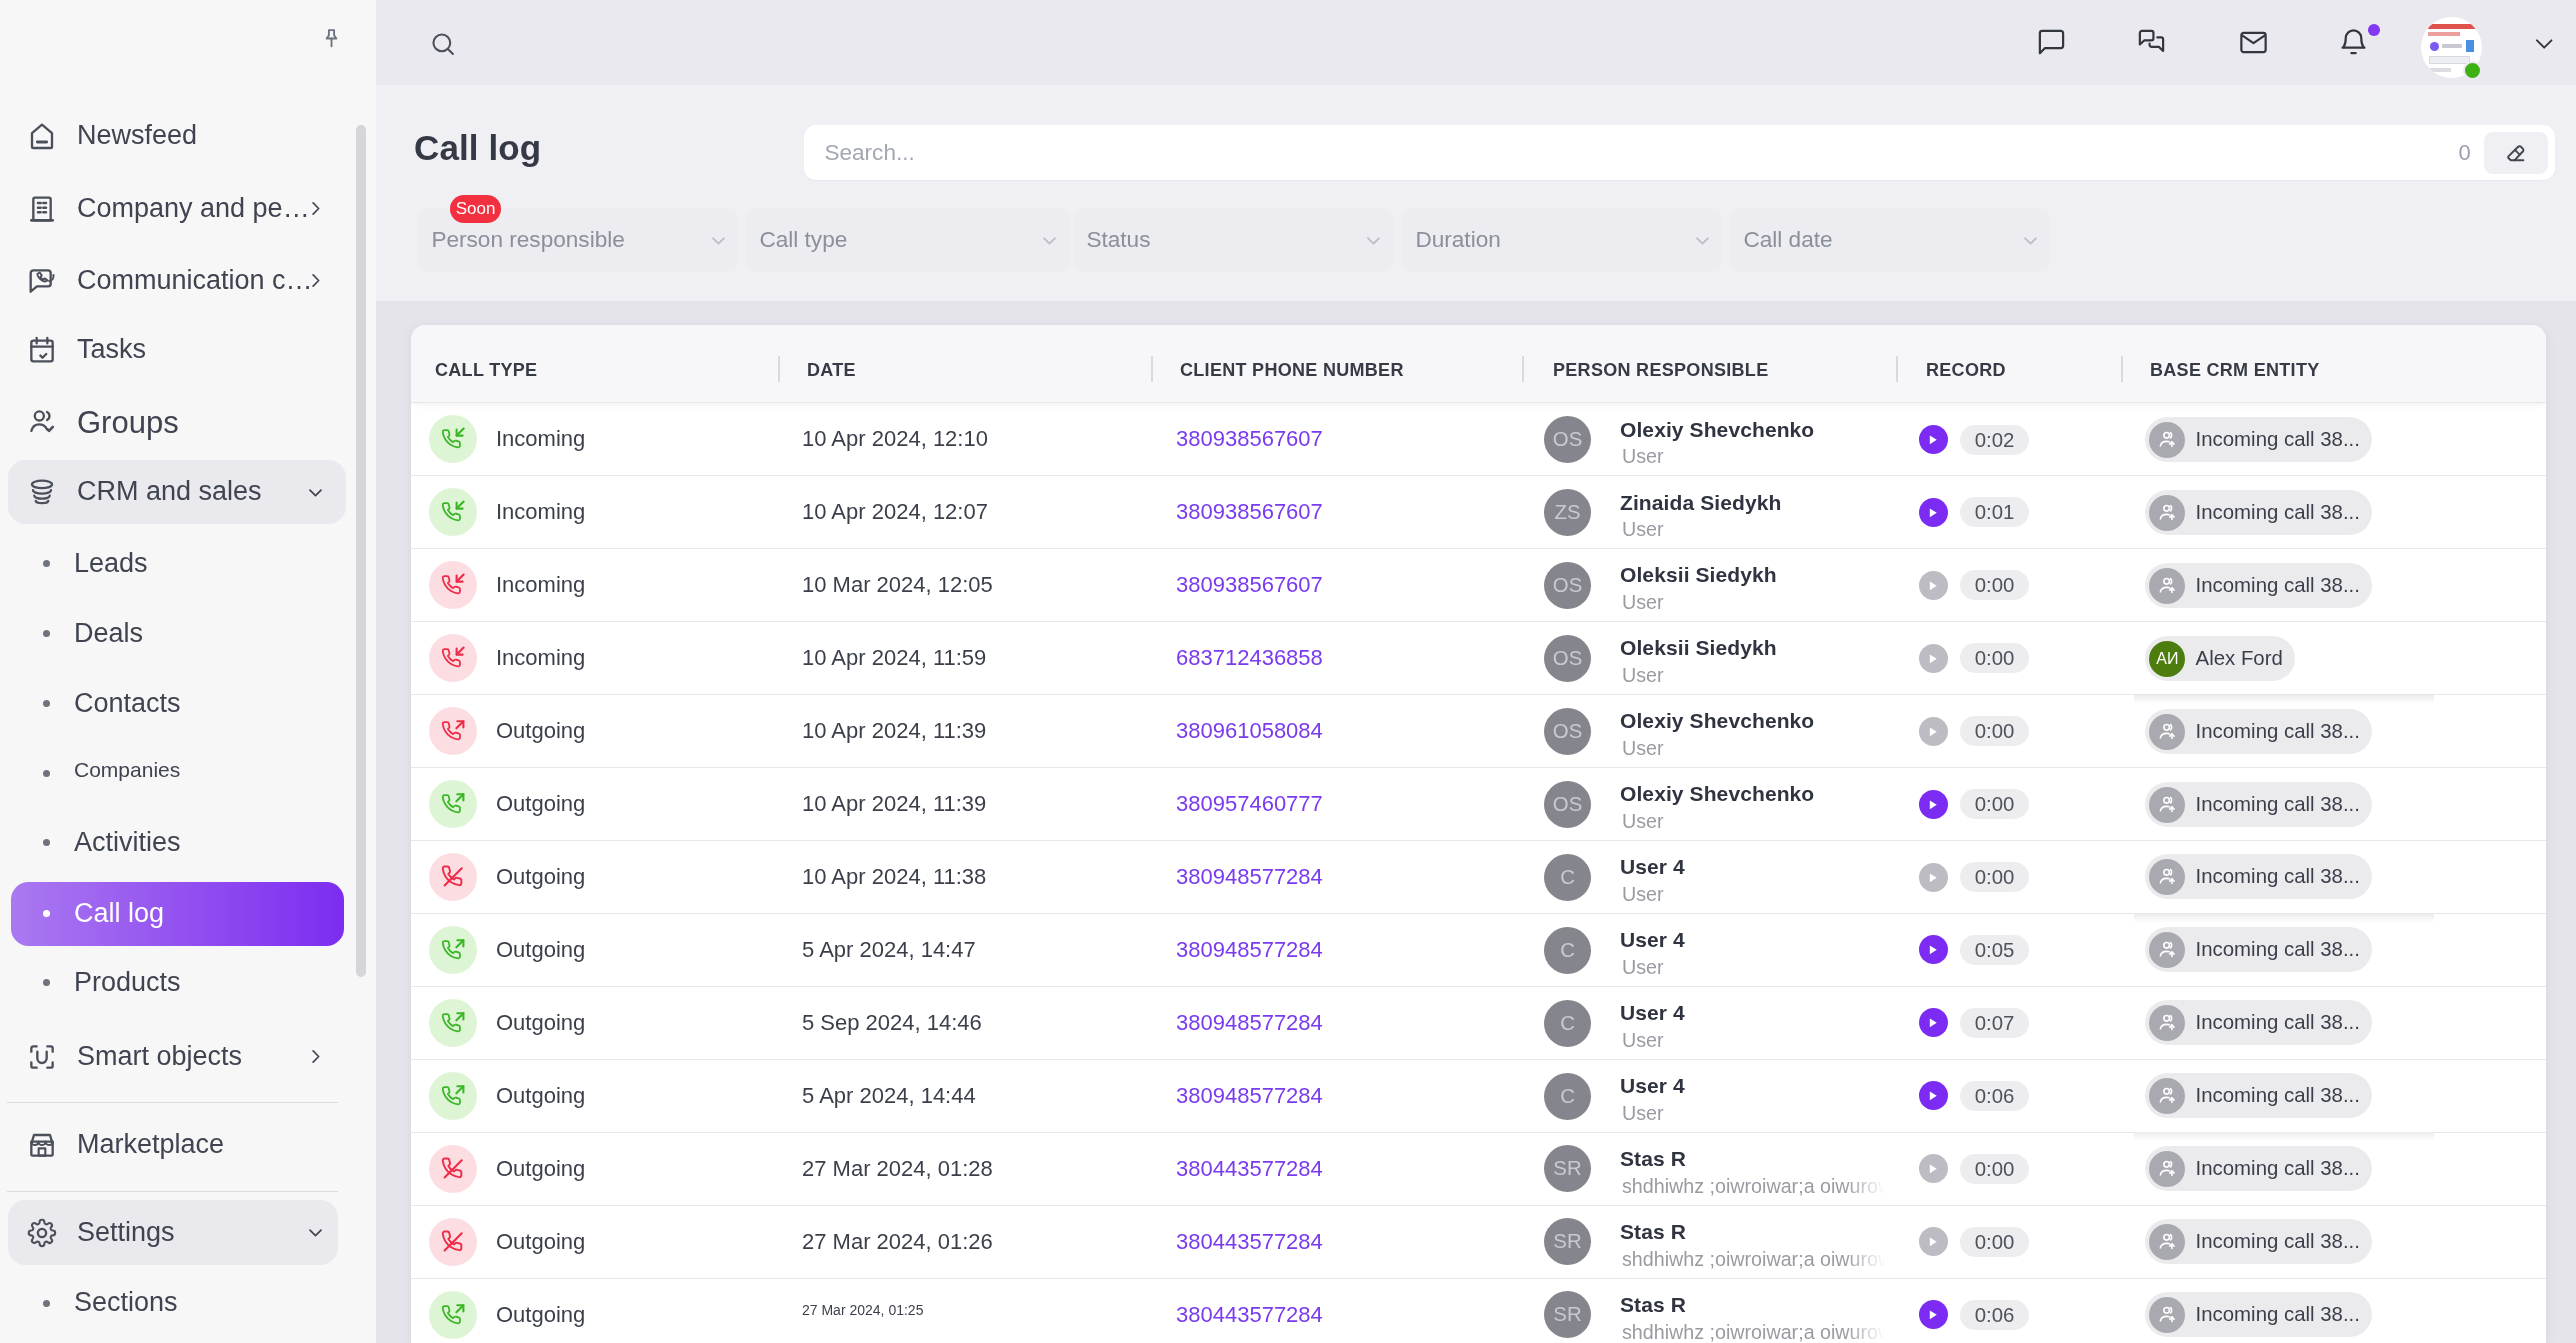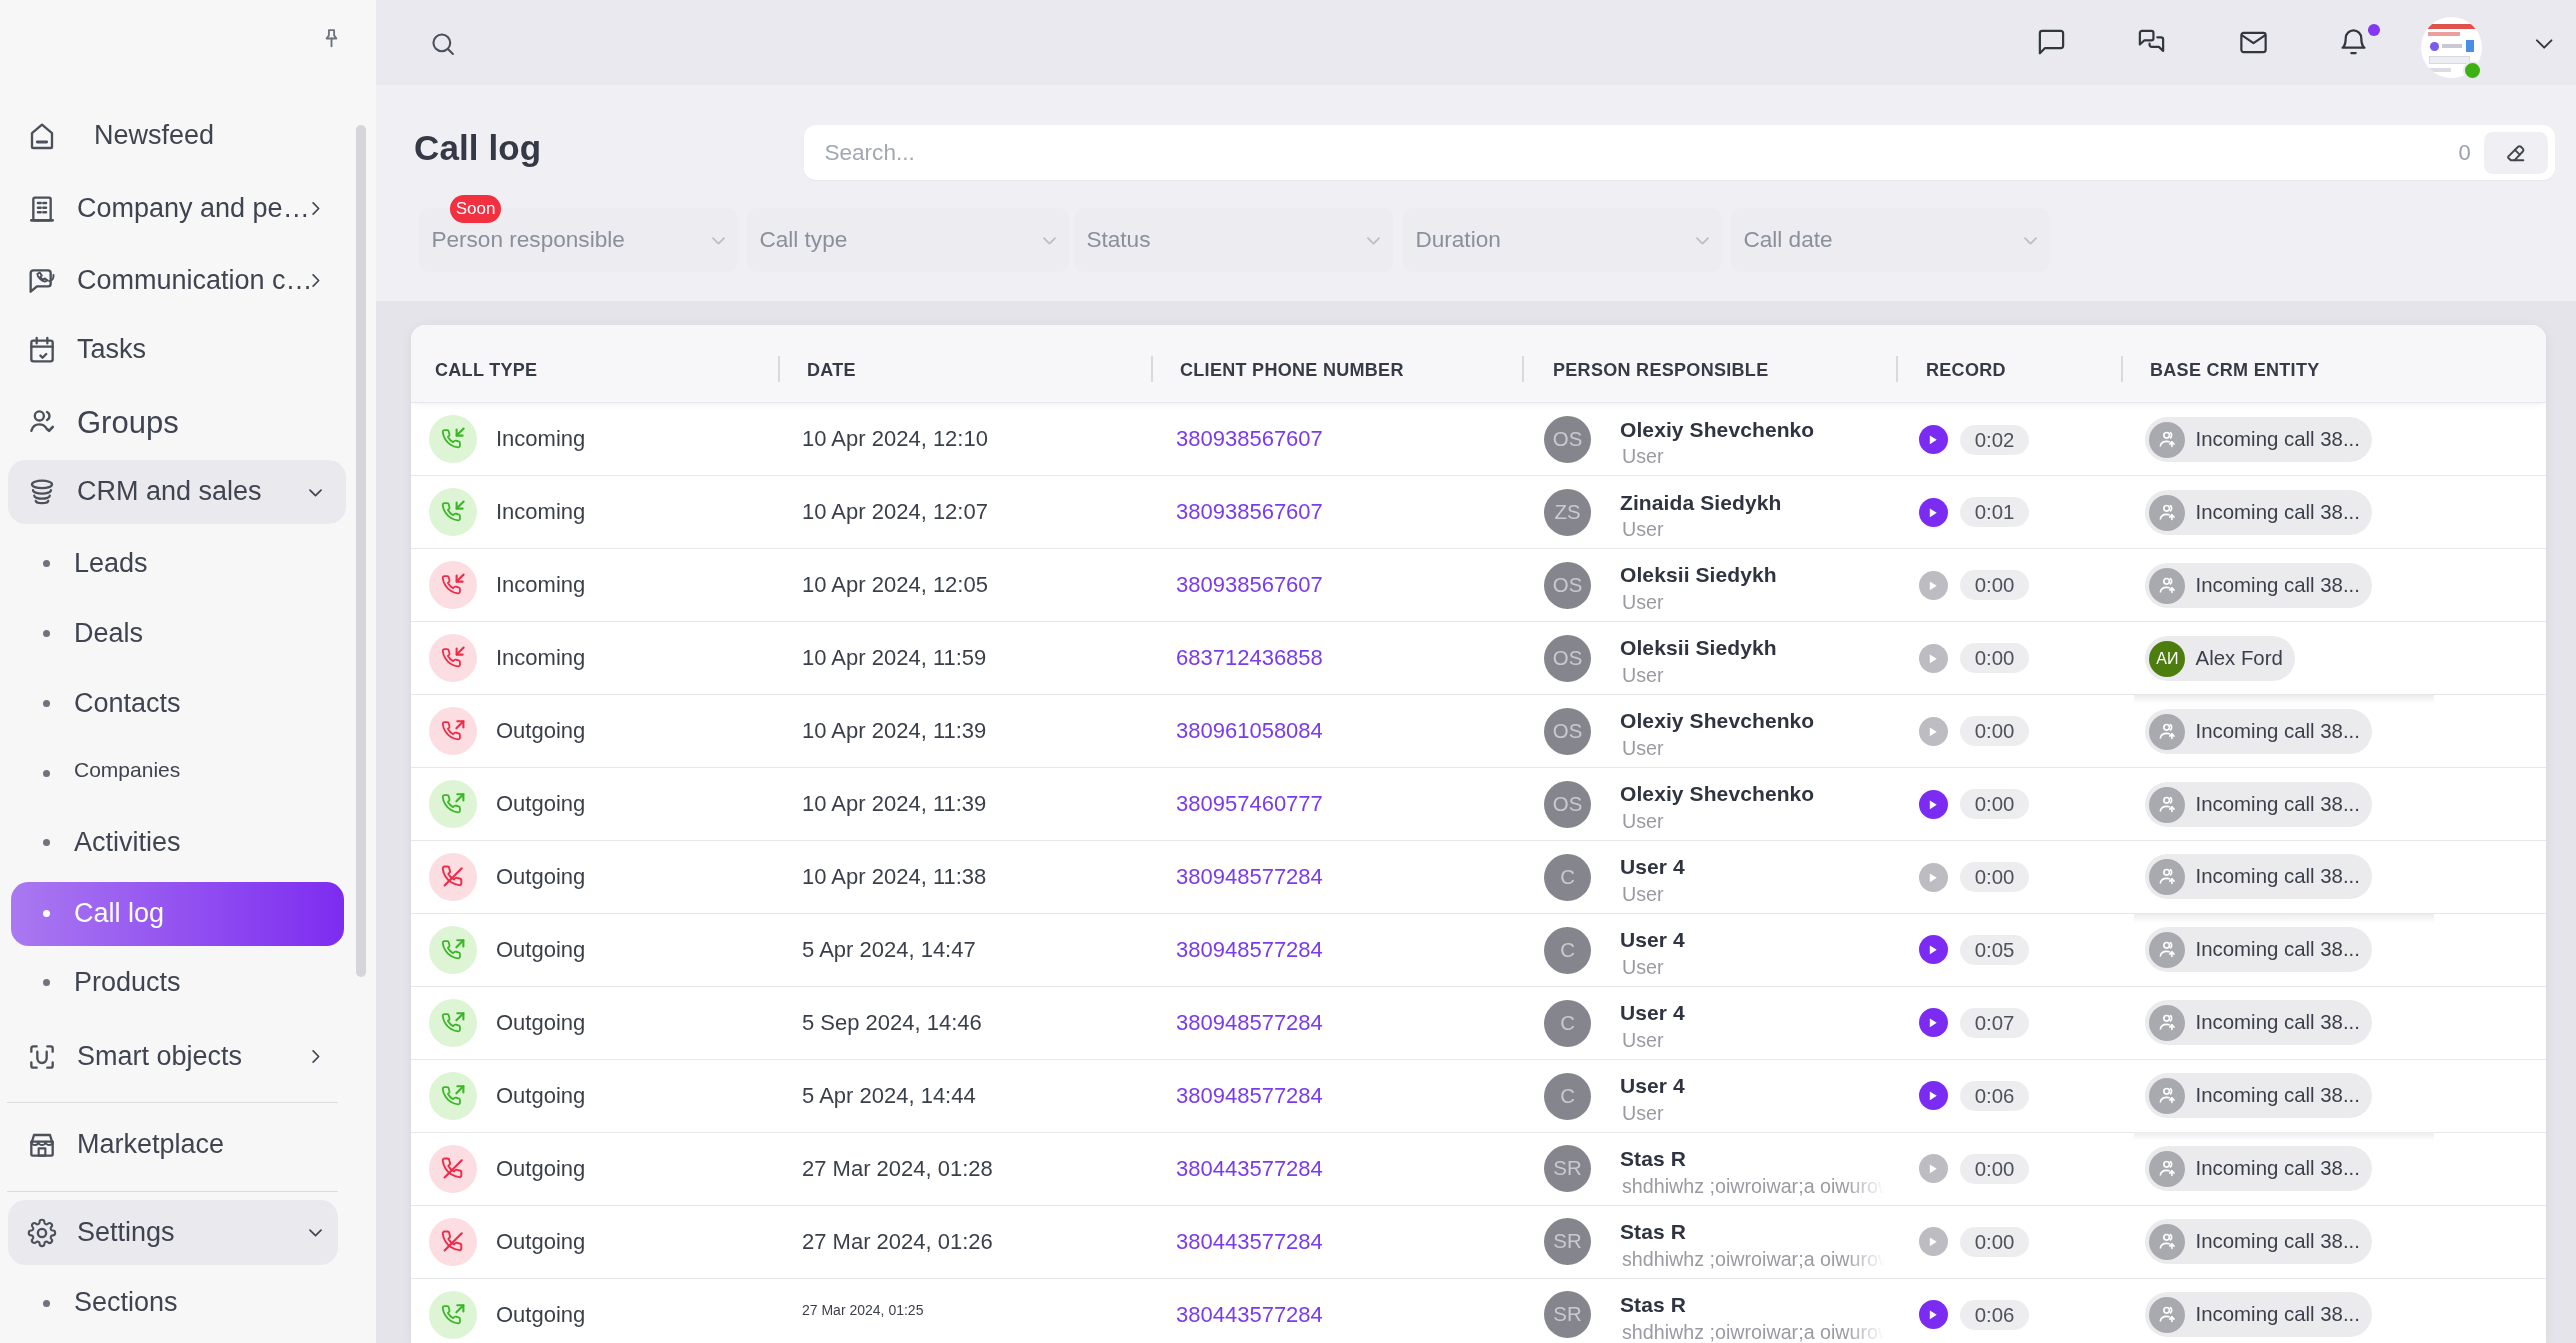--- a/index.html
+++ b/index.html
@@ -165,21 +165,21 @@
     </div>
 <div class="abs" style="left:0;top:296px;width:2135px;height:0.7px;background:#e7e7ea"></div>
 <div class="abs flex" style="left:18px;top:236px;width:48px;height:48px;border-radius:50%;background:#fcdee2;justify-content:center">
 <svg width="28" height="28" viewBox="0 0 24 24" fill="none" stroke="#ef2b48" stroke-width="1.8" stroke-linecap="round" stroke-linejoin="round">
         <path d="M19.6 15.1v2.6a1.74 1.74 0 0 1-1.9 1.74 17.2 17.2 0 0 1-7.5-2.67 17 17 0 0 1-5.22-5.22A17.2 17.2 0 0 1 2.31 4a1.74 1.74 0 0 1 1.73-1.9h2.61A1.74 1.74 0 0 1 8.39 3.6a11.2 11.2 0 0 0 .61 2.44 1.74 1.74 0 0 1-.39 1.84L7.5 8.98a13.9 13.9 0 0 0 5.22 5.22l1.1-1.1a1.74 1.74 0 0 1 1.84-.4 11.2 11.2 0 0 0 2.44.61 1.74 1.74 0 0 1 1.5 1.79z" transform="scale(.85) translate(1.5,3.1)"></path>
         <path d="M15.1 3.9v5.2h5.2"></path>
         <path d="M21.1 3.1l-6 6"></path>
       </svg>
     </div>
 <div class="abs" style="left:85px;top:247px;font-size:22px;color:#3a3f4a">Incoming</div>
-<div class="abs" style="left:391px;top:247px;font-size:22px;color:#3a3f4a">10 Apr 2024, 12:05</div>
+<div class="abs" style="left:391px;top:247px;font-size:22px;color:#3a3f4a">10 Mar 2024, 12:05</div>
 <div class="abs" style="left:765px;top:247px;font-size:22px;color:#7a3bf0">380938567607</div>
 <div class="abs flex" style="left:1133px;top:237px;width:47px;height:47px;border-radius:50%;background:#85858d;justify-content:center;font-size:20.4px;color:#c9c9cf">OS</div>
 <div class="abs" style="left:1209px;top:238px;font-size:21px;font-weight:600;color:#2f3440;letter-spacing:0.1px">Oleksii Siedykh</div>
 <div class="abs" style="left:1211px;top:266px;font-size:19.7px;color:#9a9aa3;">User</div>
 <div class="abs flex" style="left:1508px;top:246px;width:29px;height:29px;border-radius:50%;background:#bcbcc2;justify-content:center">
 <svg width="10.2" height="11.7" viewBox="0 0 14 16">
         <path d="M2.5 2 12 8 2.5 14z" fill="#fff"></path>
       </svg>
     </div>
 <div class="abs flex" style="left:1549px;top:245px;width:69px;height:30px;border-radius:15.3px;background:#ededf0;justify-content:center;font-size:20.4px;color:#4d525c">0:00</div>
@@ -510,21 +510,21 @@
 </div>
 <div class="abs" style="left:0;top:0;width:376px;height:1343px;background:#f7f7f8">
 <svg class="abs" style="left:319px;top:26px" width="25" height="26" viewBox="0 0 24 24" fill="none" stroke="#6e737d" stroke-width="1.8" stroke-linecap="round" stroke-linejoin="round">
       <path d="M9.5 3.5h5v5l2.2 3H7.3l2.2-3z"></path>
       <path d="M12 11.5V19"></path>
     </svg>
 <svg class="abs" style="left:25.5px;top:120px" width="32" height="32" viewBox="0 0 24 24" fill="none" stroke="#4b505b" stroke-width="1.75" stroke-linecap="round" stroke-linejoin="round">
       <path d="M4.5 9.8 12 3.5l7.5 6.3V20a1 1 0 0 1-1 1h-13a1 1 0 0 1-1-1z"></path>
       <path d="M8.5 16.5h7" stroke-width="2.2"></path>
     </svg>
-<div class="abs" style="left:77px;top:120px;font-size:27px;color:#3f4450;margin-left:17px;">Newsfeed</div>
+<div class="abs" style="left:77px;top:120px;font-size:27px;color:#3f4450;">Newsfeed</div>
 <svg class="abs" style="left:25.5px;top:193px" width="32" height="32" viewBox="0 0 24 24" fill="none" stroke="#4b505b" stroke-width="1.75" stroke-linecap="round" stroke-linejoin="round">
       <rect x="5.5" y="3.5" width="13" height="17" rx="1.2"></rect>
       <path d="M4 20.5h16" stroke-width="2"></path>
       <path d="M9 7.5h2M13 7.5h2M9 11h2M13 11h2M9 14.5h2M13 14.5h2" stroke-width="1.9"></path>
     </svg>
 <div class="abs" style="left:77px;top:193px;font-size:27px;color:#3f4450;">Company and pe…</div>
 <svg class="abs" style="left:306px;top:199px" width="19" height="19" viewBox="0 0 24 24" fill="none" stroke="#3f4450" stroke-width="2.1" stroke-linecap="round" stroke-linejoin="round">
       <path d="m9 5 7 7-7 7"></path>
     </svg>
 <svg class="abs" style="left:25.5px;top:265px" width="32" height="32" viewBox="0 0 24 24" fill="none" stroke="#4b505b" stroke-width="1.75" stroke-linecap="round" stroke-linejoin="round">

